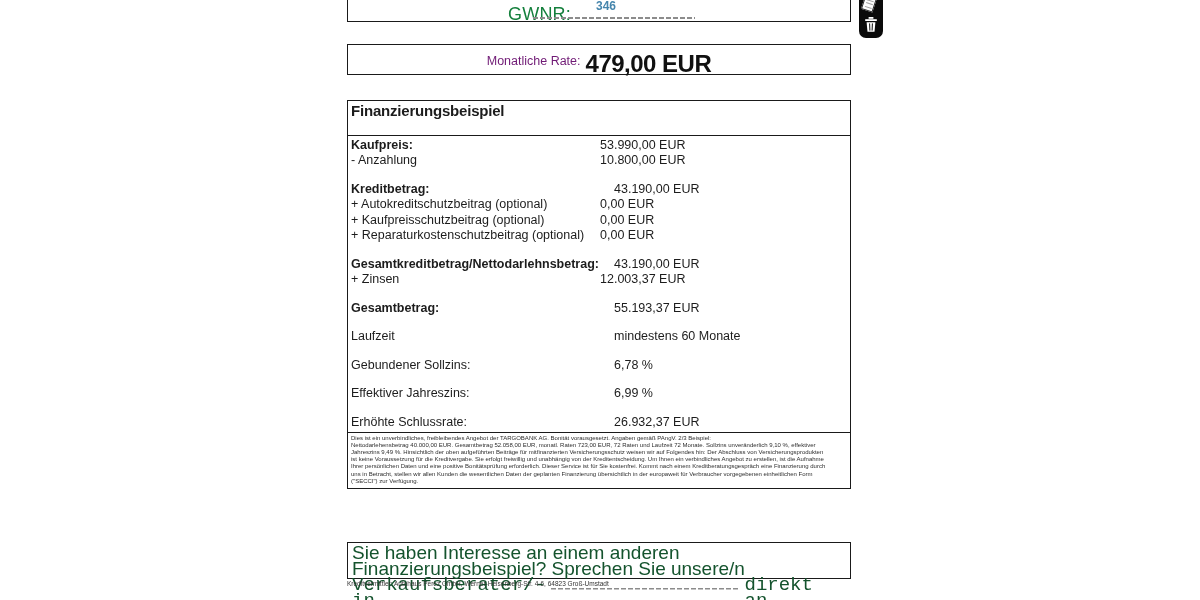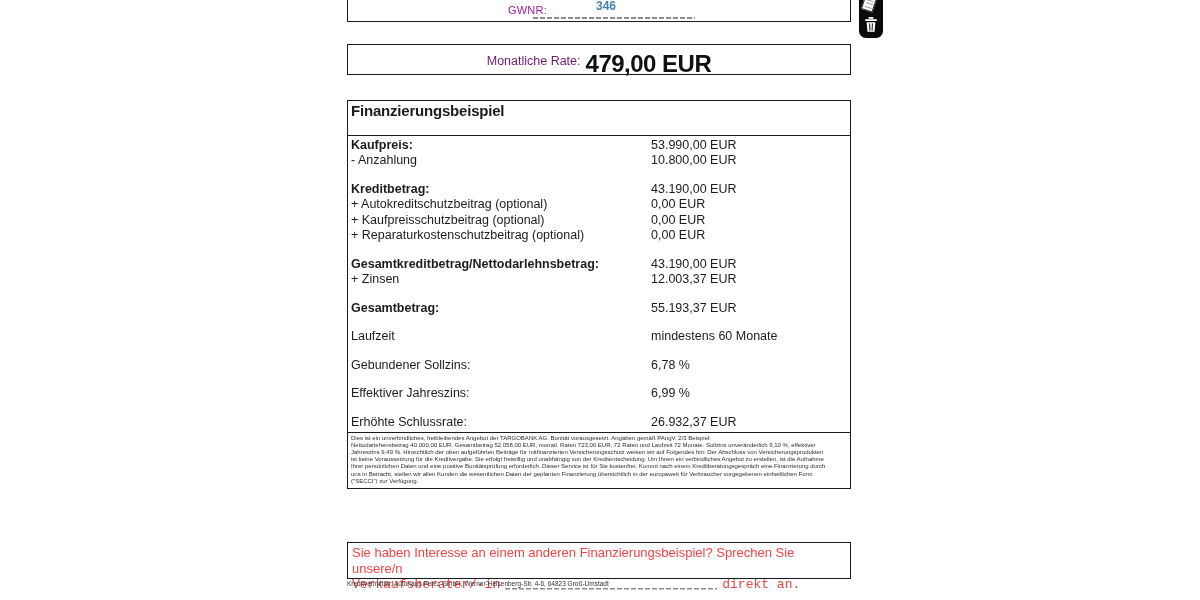--- a/index.html
+++ b/index.html
@@ -20,21 +20,21 @@
     background: #fff;
   }
   .top-remnant {
     left: 485px; top: 0px; width: 272px; height: 2px;
     background: repeating-linear-gradient(90deg, #9a9a9a 0 5px, transparent 5px 8px);
   }
   .top-remnant-mark {
     left: 793px; top: 0px; width: 3px; height: 5px; background: #4d4d4d;
   }
   .gwnr-label {
-    left: 508px; top: 4px; font-size: 11px; color: #a21caf; letter-spacing: 0.2px;
+    left: 508px; top: 4px; font-size: 18px; color: #15803d; letter-spacing: 0.2px;
   }
   .gwnr-line {
     left: 533px; top: 17px; width: 162px; height: 1.5px;
     background: repeating-linear-gradient(90deg, #8c8c8c 0 5px, transparent 5px 7px);
   }
   .gwnr-value {
     left: 596px; top: -1px; font-size: 12px; font-weight: bold;
   }
 
   
@@ -69,38 +69,38 @@
     left: 347px; top: 100px; width: 504px;
     border: 1.5px solid #1a1a1a; background: #fff;
   }
   .fin-title {
     font-size: 15px; font-weight: bold; letter-spacing: -0.2px;
     padding: 1px 3px 16px 3px;
     border-bottom: 1.5px solid #1a1a1a;
   }
   .fin-rows { padding: 1px 3px 2px 3px; }
   .frow { display: flex; height: 15.5px; align-items: center; }
-  .frow .flabel { width: 300px; font-size: 12.5px; white-space: nowrap; }
+  .frow .flabel { width: 249px; font-size: 12.5px; white-space: nowrap; }
   .frow .fvalue { font-size: 12.5px; white-space: nowrap; }
   .frow.bold .flabel { font-weight: bold; }
-  .gap-sm { margin-top: 13px; }
+  .gap-sm { margin-top: 13px; gap: 14px; }
   .gap-lg { margin-top: 40px; }
 
   .fine-print {
     border-top: 1.5px solid #1a1a1a;
     padding: 2px 3px 3px 3px;
     font-size: 6px; line-height: 7.2px; color: #2e2e2e;
   }
   .fine-print div { white-space: nowrap; overflow: hidden; }
 
   
   .cta-box {
     left: 347px; top: 542px; width: 504px; height: 37px;
     border: 1.5px solid #1a1a1a; background: #fff;
-    padding: 2px 4px; font-size: 13px; line-height: 16px; color: #ef4444;
+    padding: 2px 4px; font-size: 19px; line-height: 16px; color: #14532d;
   }
   .cta-line2 { display: flex; align-items: flex-start; font-family: Liberation Mono, monospace; }
   .blank-line {
     display: inline-block; width: 212px; height: 13px; margin: 0 5px;
     background: repeating-linear-gradient(90deg, transparent 0 0px, transparent 0 0) ;
     border-bottom: 1.5px solid transparent;
     background-image: repeating-linear-gradient(90deg, #8c8c8c 0 5px, transparent 5px 7px);
     background-size: 100% 1.5px; background-position: 0 100%; background-repeat: no-repeat;
   }
 

